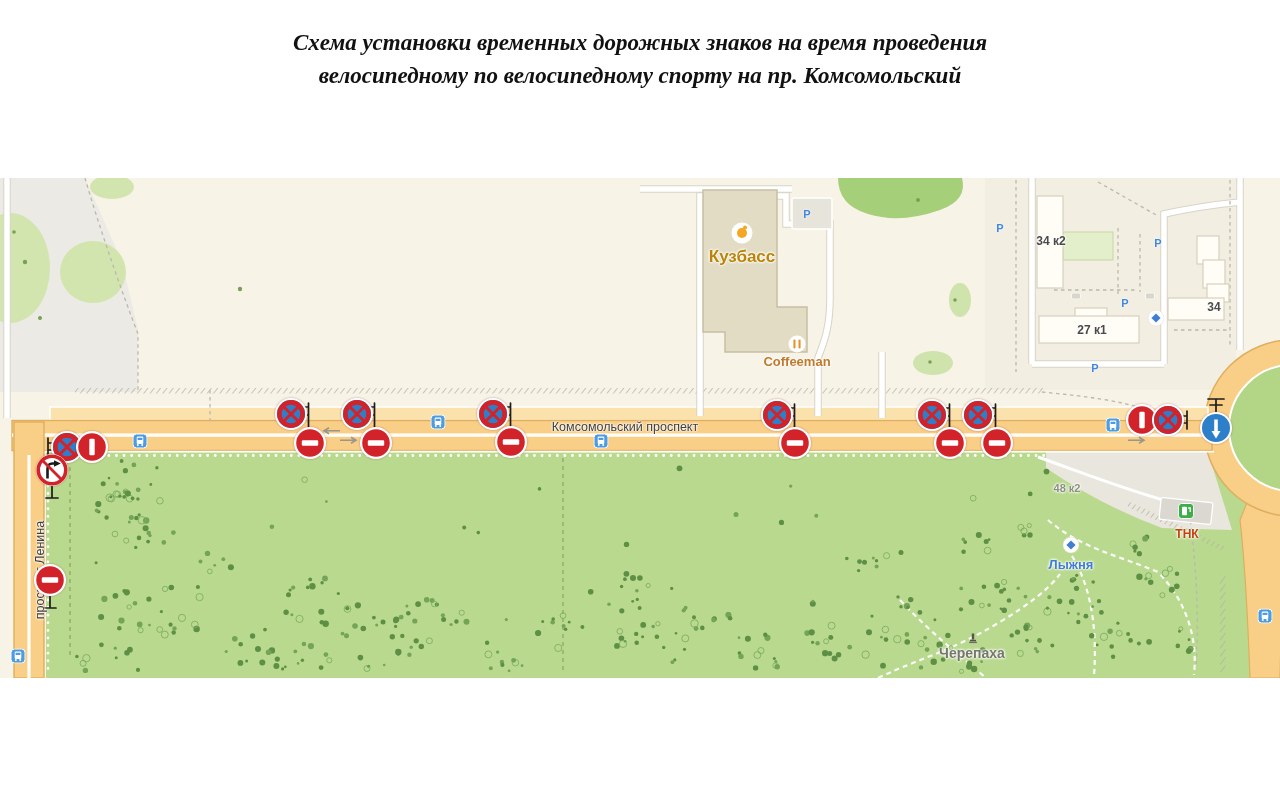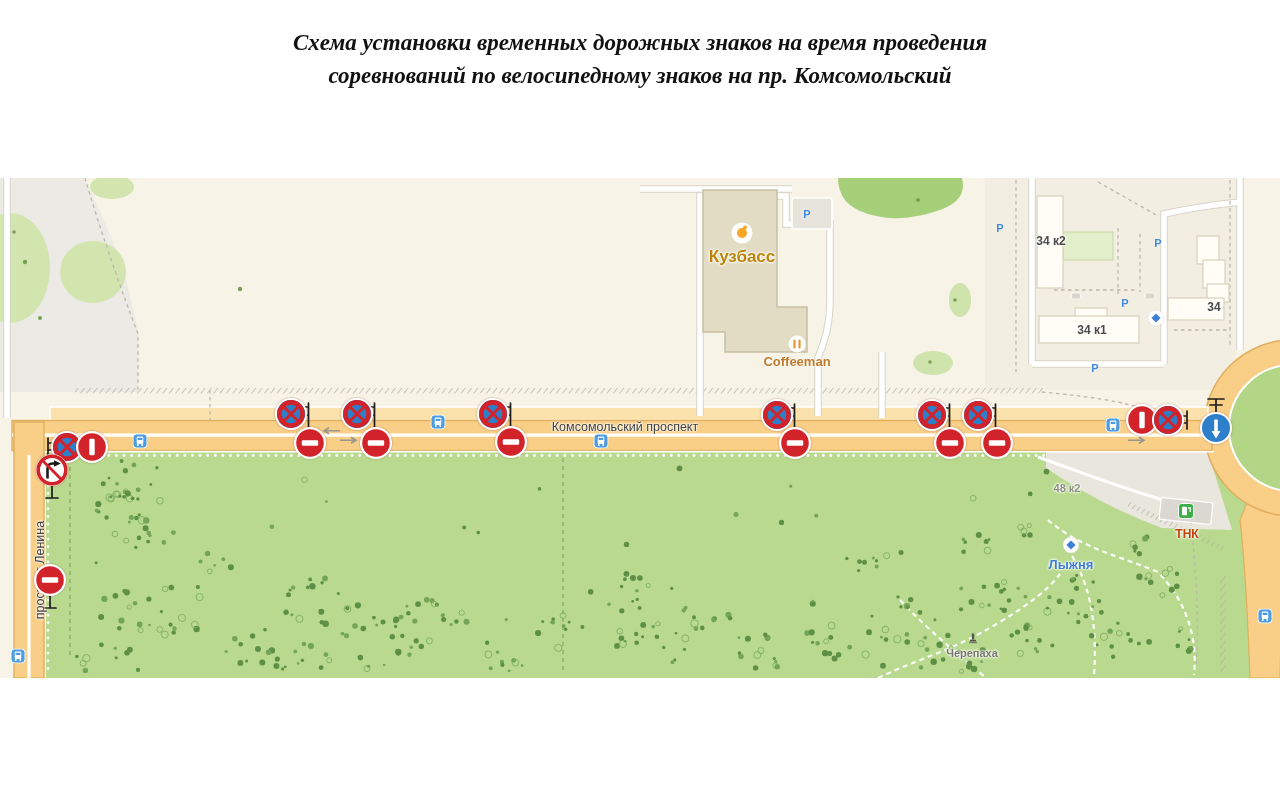--- a/index.html
+++ b/index.html
@@ -19,21 +19,21 @@
        filter:drop-shadow(0 0 1px rgba(130,60,60,.45));}
   .map-icon{position:absolute;transform:translate(-50%,-50%);line-height:0;}
   .p-mark{position:absolute;transform:translate(-50%,-50%);font-weight:bold;
        font-size:11px;color:#3f8ae0;text-shadow:0 0 2px #fff;}
 </style>
 </head>
 <body>
 
 <div class="title-block">
   <div>Схема установки временных дорожных знаков на время проведения</div>
-  <div>соревнований по велосипедному знаков на пр. Комсомольский</div>
+  <div>велосипедному по велосипедному спорту на пр. Комсомольский</div>
 </div>
 
 <div id="map">
 <svg id="base" width="1280" height="500" viewBox="0 178 1280 500" xmlns="http://www.w3.org/2000/svg">
   <defs>
     <pattern id="fence" width="5" height="7" patternUnits="userSpaceOnUse" patternTransform="rotate(38)">
       <line x1="0" y1="0" x2="0" y2="7" stroke="#b3afa3" stroke-width="1.4"></line>
     </pattern>
   </defs>
 
@@ -587,24 +587,24 @@
       <div class="map-icon" style="left:1071px;top:367px"><svg width="17" height="17" viewBox="-8.5 -8.5 17 17">
           <circle r="8" fill="#fff" stroke="#dcdad2" stroke-width="0.5"></circle>
           <path d="M0,-4.6 L4.6,0 L0,4.6 L-4.6,0 Z" fill="#3f7ed6"></path>
         </svg></div>
       <div class="poi-label" style="left:1071px;top:386px;color:#3f7ed6;font-size:13px">Лыжня</div>
       <div class="map-icon" style="left:973px;top:461px"><svg width="12" height="13" viewBox="-6 -6.5 12 13">
           <path d="M-1.2,-5.5 h2.4 v6 h-2.4 Z" fill="#55554d"></path>
           <rect x="-3" y="0.8" width="6" height="1.6" fill="#55554d"></rect>
           <rect x="-3.9" y="2.7" width="7.8" height="1.4" fill="#6f6f66"></rect>
         </svg></div>
-      <div class="poi-label" style="left:972px;top:475px;color:#76766d;font-size:11px">Черепаха</div>
+      <div class="poi-label" style="left:972px;top:475px;color:#76766d;font-size:14px">Черепаха</div>
       <div class="poi-label" style="left:1067px;top:310px;color:#8e8e85;font-size:11px">48 к2</div>
       <div class="poi-label" style="left:1051px;top:63px;color:#4a4a4a;font-size:12px">34 к2</div>
-      <div class="poi-label" style="left:1092px;top:152px;color:#4a4a4a;font-size:12px">34 к1</div>
+      <div class="poi-label" style="left:1092px;top:152px;color:#4a4a4a;font-size:12px">27 к1</div>
       <div class="poi-label" style="left:1214px;top:129px;color:#4a4a4a;font-size:12px">34</div>
       <div class="map-icon" style="left:1156px;top:140px"><svg width="17" height="17" viewBox="-8.5 -8.5 17 17">
           <circle r="8" fill="#fff" stroke="#dcdad2" stroke-width="0.5"></circle>
           <path d="M0,-4.6 L4.6,0 L0,4.6 L-4.6,0 Z" fill="#3f7ed6"></path>
         </svg></div>
       <div class="map-icon" style="left:140px;top:263px"><svg width="15" height="15" viewBox="0 0 15 15">
           <rect x="0.5" y="0.5" width="14" height="14" rx="3.5" fill="#4d9be0" stroke="#fff" stroke-width="1"></rect>
           <rect x="4.2" y="3" width="6.6" height="7.4" rx="1.2" fill="#fff"></rect>
           <rect x="5.1" y="4.2" width="4.8" height="2.2" rx="0.5" fill="#4d9be0"></rect>
           <circle cx="5.3" cy="11.6" r="1" fill="#fff"></circle>

